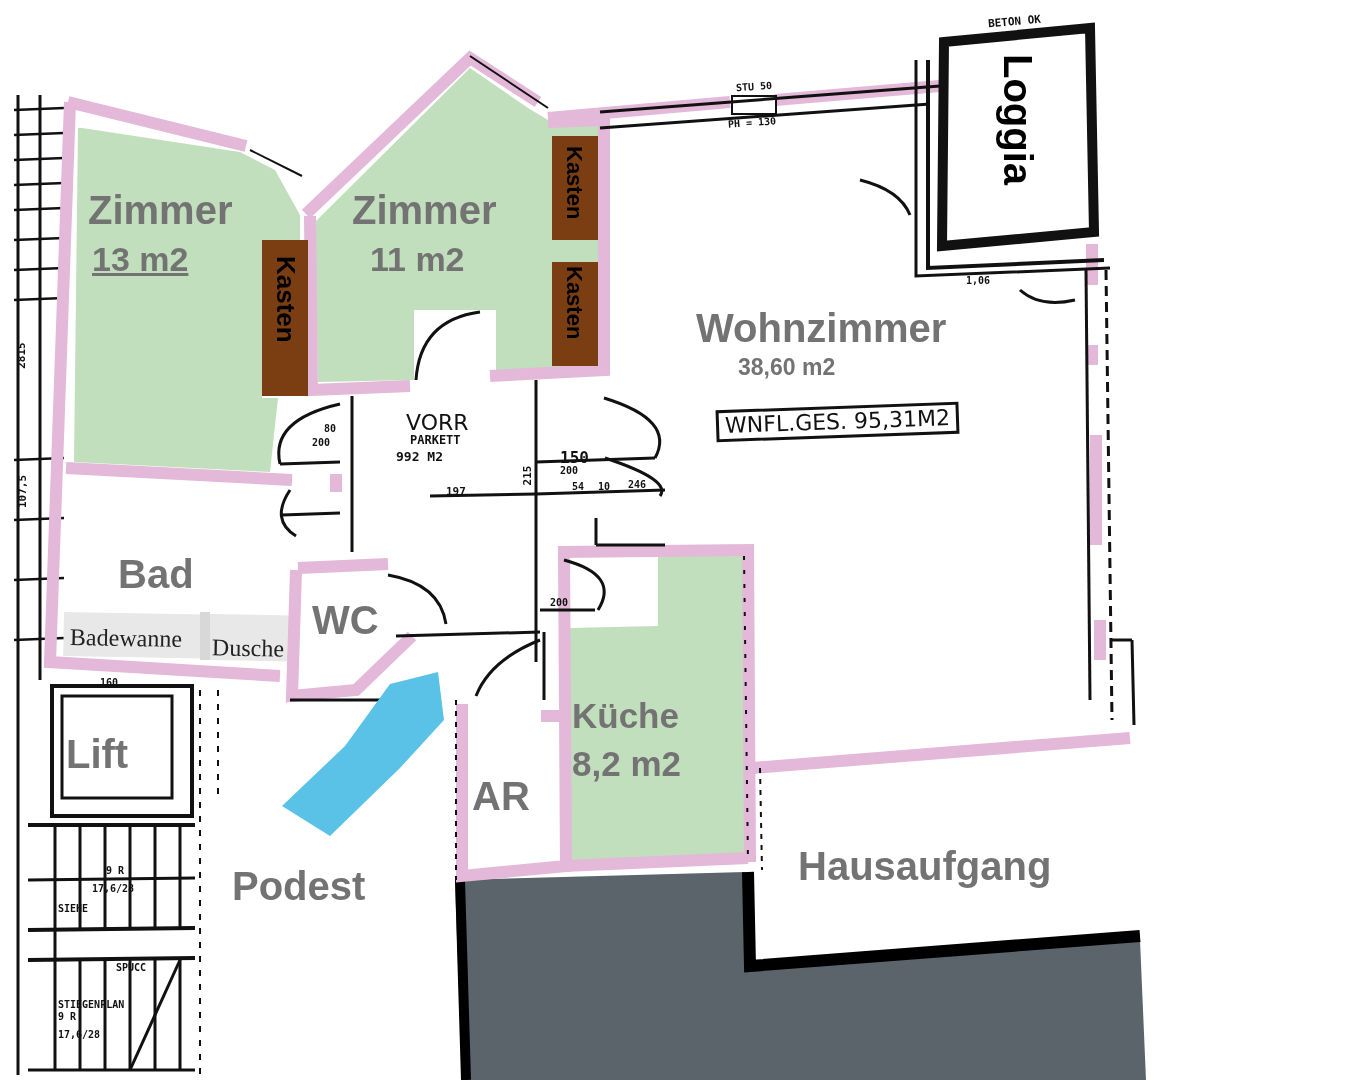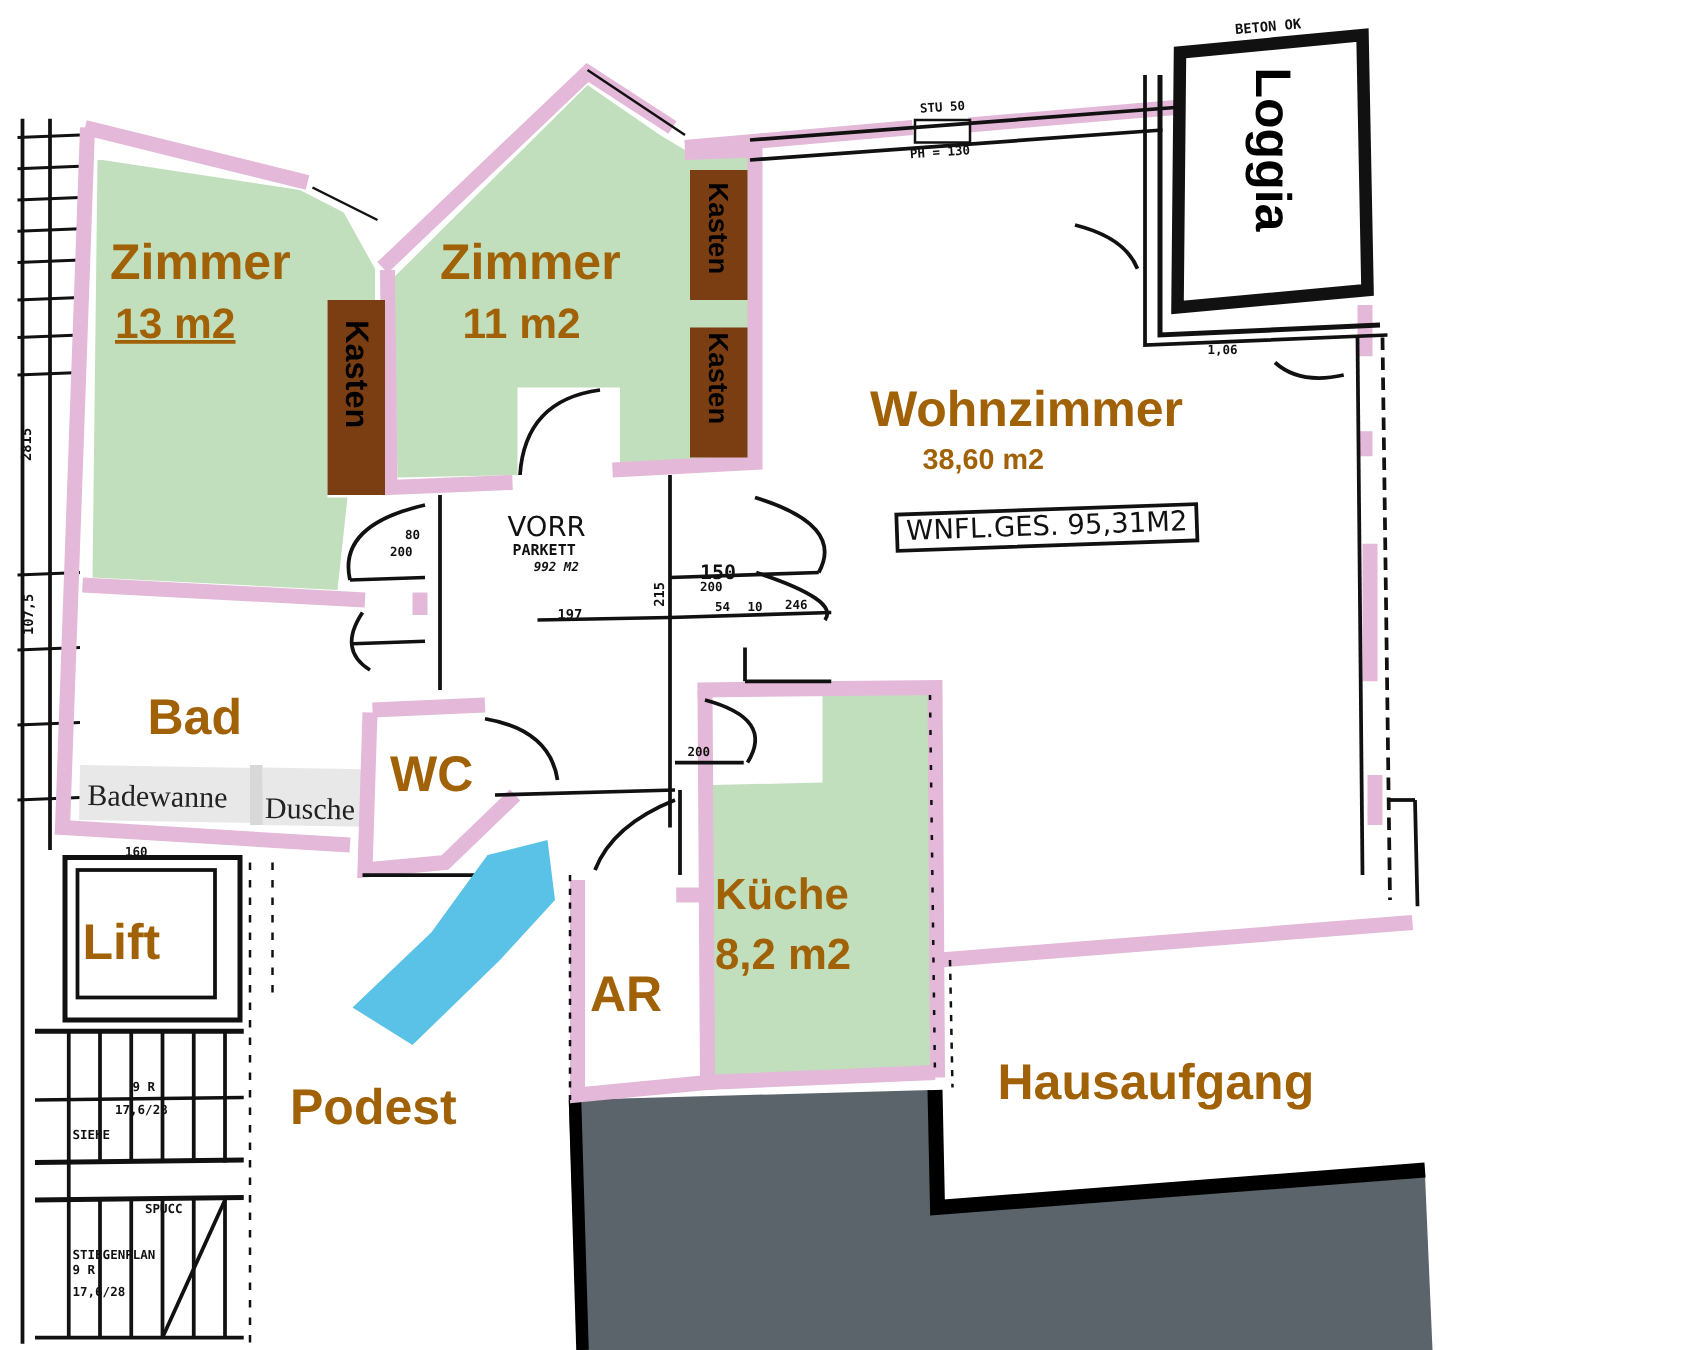--- a/index.html
+++ b/index.html
@@ -1,20 +1,20 @@
 <!DOCTYPE html>
 <html><head>
 <meta charset="utf-8">
 <style>
   html, body { margin: 0; padding: 0; background: #ffffff; }
   body { width: 1356px; height: 1080px; position: relative; overflow: hidden;
          font-family: "Liberation Sans", sans-serif; }
   #plan { position: absolute; left: 0; top: 0; width: 1356px; height: 1080px; }
   .lbl { position: absolute; font-family: "Liberation Sans", sans-serif; font-weight: bold;
-         color: #a16207; white-space: nowrap; line-height: 1; }
+         color: #737373; white-space: nowrap; line-height: 1; }
   .serif-lbl { position: absolute; font-family: "Liberation Serif", serif; color: #222;
                white-space: nowrap; line-height: 1; }
   .vert { position: absolute; writing-mode: vertical-rl; font-family: "Liberation Sans", sans-serif;
           font-weight: bold; color: #000; white-space: nowrap; line-height: 1; }
   .scribble { position: absolute; font-family: "DejaVu Sans Mono", monospace; color: #111;
               font-weight: bold; white-space: nowrap; line-height: 1; }
   .boxed { border: 3px solid #111; padding: 2px 6px; transform: rotate(-2deg); }
 </style>
 </head>
 <body>
@@ -186,21 +186,21 @@
 
 <div class="vert" style="left:273px;top:256px;font-size:26px;">Kasten</div>
 <div class="vert" style="left:563px;top:146px;font-size:22px;">Kasten</div>
 <div class="vert" style="left:563px;top:266px;font-size:22px;">Kasten</div>
 
 <div class="serif-lbl" style="left:70px;top:626px;font-size:24px;transform:rotate(1deg);">Badewanne</div>
 <div class="serif-lbl" style="left:212px;top:636px;font-size:24px;transform:rotate(1deg);">Dusche</div>
 
 <div class="scribble" style="left:406px;top:412px;font-size:22px;font-family:'DejaVu Sans',sans-serif;font-weight:normal;">VORR</div>
 <div class="scribble" style="left:410px;top:434px;font-size:12px;">PARKETT</div>
-<div class="scribble" style="left:427px;top:450px;font-size:10px;font-style:italic;">992 M2</div>
+<div class="scribble" style="left:396px;top:450px;font-size:13px;">992 M2</div>
 
 <div class="scribble boxed" style="left:716px;top:406px;font-size:22px;font-family:'DejaVu Sans',sans-serif;font-weight:normal;">WNFL.GES. 95,31M2</div>
 
 <div class="scribble" style="left:988px;top:16px;font-size:11px;transform:rotate(-5deg);">BETON OK</div>
 <div class="scribble" style="left:736px;top:82px;font-size:10px;transform:rotate(-4deg);">STU 50</div>
 <div class="scribble" style="left:728px;top:118px;font-size:10px;transform:rotate(-4deg);">PH = 130</div>
 
 <div class="scribble" style="left:446px;top:486px;font-size:11px;">197</div>
 <div class="scribble" style="left:518px;top:470px;font-size:11px;transform:rotate(-90deg);">215</div>
 <div class="scribble" style="left:8px;top:350px;font-size:11px;transform:rotate(-90deg);">2815</div>

